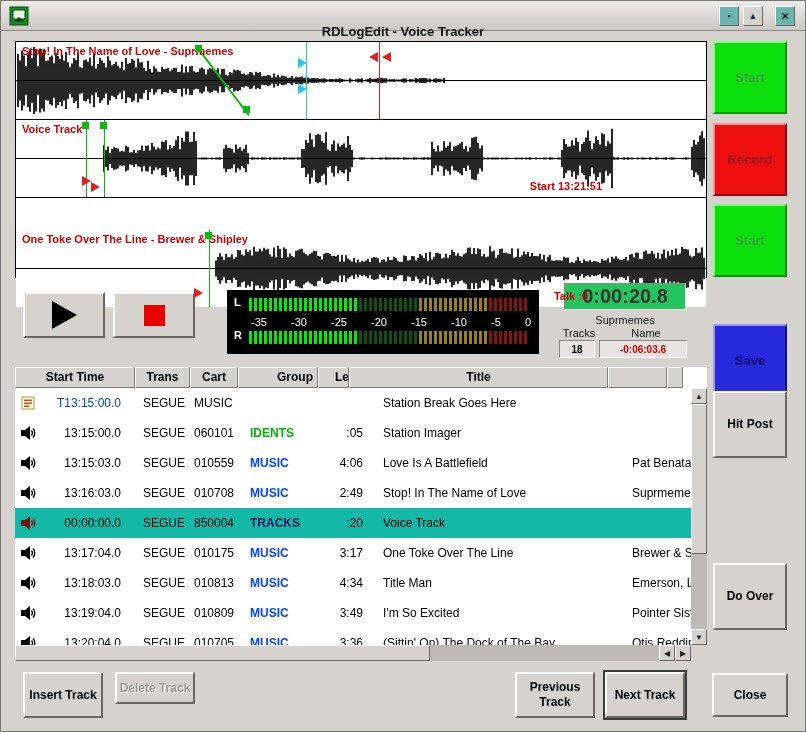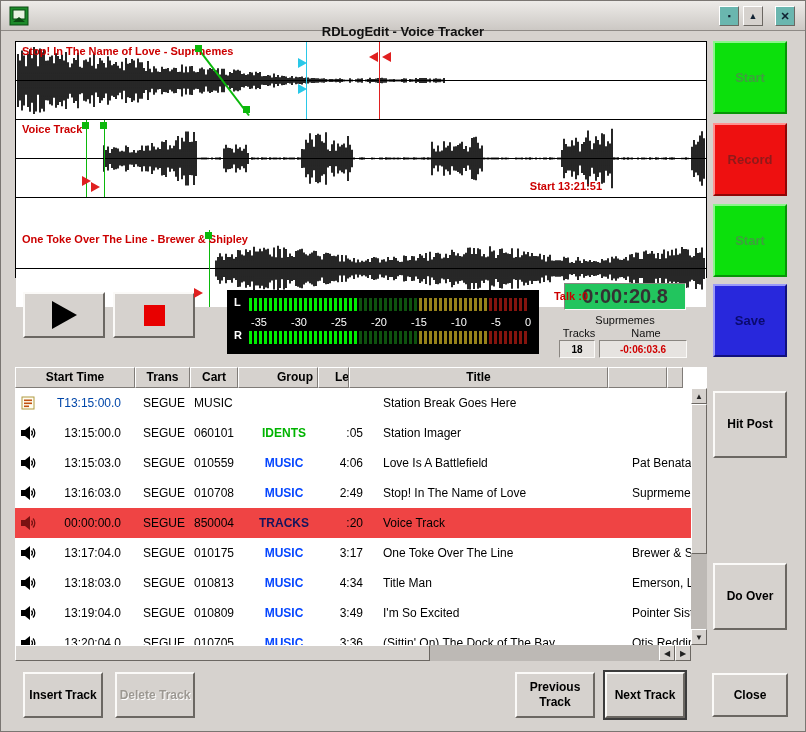--- a/index.html
+++ b/index.html
@@ -34,32 +34,32 @@
   .tri-r-cyan{border-top:5px solid transparent;border-bottom:5px solid transparent;border-left:9px solid #29c8e8;}
   .tri-l-red{border-top:5px solid transparent;border-bottom:5px solid transparent;border-right:9px solid #e02020;}
   .tri-r-red{border-top:5px solid transparent;border-bottom:5px solid transparent;border-left:9px solid #e02020;}
 
   
   .btn{position:absolute;background:#d6d2ce;border:2px solid;border-color:#fbfaf8 #6b6762 #6b6762 #fbfaf8;
     font-weight:bold;font-size:12px;color:#000;display:flex;align-items:center;justify-content:center;
     text-align:center;line-height:15px;cursor:default;}
   .btn-green{background:#0ce00c;border-color:#8af58a #079507 #079507 #8af58a;color:#3f9f3f;font-size:13px;}
   .btn-red{background:#ee1010;border-color:#ff9090 #8f0606 #8f0606 #ff9090;color:#8f1a1a;font-size:13px;}
-  .btn-blue{background:#2828dc;border-color:#9a9af8 #10107e #10107e #9a9af8;color:#0a0a6e;font-size:13px;}
+  .btn-blue{background:#2828dc;border-color:#9a9af8 #10107e #10107e #9a9af8;color:#0a0a6e;font-size:13px;margin-top:40px;}
   .btn.disabled{color:#9c9892;text-shadow:1px 1px 0 #fff;}
   .btn.focused{outline:2px solid #3c3c3c;outline-offset:0px;}
 
   #btn-start-top{left:712px;top:40px;width:74px;height:73px;}
   #btn-record{left:712px;top:122px;width:74px;height:73px;}
   #btn-start-bottom{left:712px;top:203px;width:74px;height:73px;}
   #btn-save{left:712px;top:283px;width:74px;height:73px;}
   #btn-hitpost{left:712px;top:390px;width:74px;height:67px;}
   #btn-doover{left:712px;top:562px;width:74px;height:67px;}
   #btn-insert{left:22px;top:671px;width:80px;height:46px;}
-  #btn-delete{left:114px;top:671px;width:80px;height:46px;}
+  #btn-delete{left:114px;top:671px;width:80px;height:32px;}
   #btn-prev{left:514px;top:671px;width:80px;height:46px;}
   #btn-next{left:604px;top:671px;width:80px;height:46px;}
   #btn-close{left:711px;top:672px;width:76px;height:44px;}
   #btn-play{left:22px;top:291px;width:82px;height:46px;}
   #btn-stop{left:112px;top:291px;width:82px;height:46px;}
   .play-glyph{width:0;height:0;border-top:14px solid transparent;border-bottom:14px solid transparent;border-left:25px solid #000;}
   .stop-glyph{width:21px;height:21px;background:#e80000;}
 
   
   .meter{position:absolute;left:226px;top:289px;width:312px;height:64px;background:#000;}
@@ -87,21 +87,21 @@
   .logtable{position:absolute;left:14px;top:366px;width:692px;height:294px;background:#fff;}
   .log-header{display:flex;height:21px;}
   .hcell{height:21px;background:#d6d2ce;border:1px solid;border-color:#fff #807c78 #807c78 #fff;
     font-size:12px;font-weight:bold;text-align:center;line-height:18px;overflow:hidden;white-space:nowrap;}
   .log-body{position:absolute;left:0;top:21px;width:676px;height:257px;background:#fff;overflow:hidden;}
   .lrow{display:flex;height:30px;align-items:center;font-size:12px;color:#000;white-space:nowrap;}
   .c-icon{width:26px;display:flex;justify-content:center;align-items:center;flex:none;}
   .c-start{width:94px;text-align:right;padding-right:14px;flex:none;}
   .c-trans{width:55px;padding-left:8px;flex:none;}
   .c-cart{width:48px;padding-left:4px;flex:none;}
-  .c-group{width:80px;padding-left:12px;font-weight:bold;flex:none;text-align:center;}
+  .c-group{width:80px;padding-left:12px;font-weight:bold;flex:none;}
   .c-len{width:55px;text-align:right;padding-right:10px;flex:none;}
   .c-title{width:259px;padding-left:10px;overflow:hidden;flex:none;}
   .c-artist{flex:1;overflow:hidden;}
 
   
   .vscroll{position:absolute;left:676px;top:21px;width:16px;height:257px;background:#bdb9b5;}
   .hscroll{position:absolute;left:0;top:278px;width:676px;height:16px;background:#bdb9b5;}
   .corner{position:absolute;left:676px;top:278px;width:16px;height:16px;background:#d6d2ce;}
   .sbtn{position:absolute;width:16px;height:16px;background:#d6d2ce;
     border:1px solid;border-color:#fff #6b6762 #6b6762 #fff;
@@ -404,21 +404,21 @@
             </svg>
           </div>
           <div class="c-start">13:16:03.0</div>
           <div class="c-trans">SEGUE</div>
           <div class="c-cart">010708</div>
           <div class="c-group" style="color: rgb(5, 70, 255);">MUSIC</div>
           <div class="c-len">2:49</div>
           <div class="c-title">Stop! In The Name of Love</div>
           <div class="c-artist">Suprmemes</div>
         </div>
-        <div class="lrow" style="background: #ef4444;">
+        <div class="lrow" style="background: #14b8a6;">
           <div class="c-icon">
             <svg width="16" height="16" viewBox="0 0 16 16">
               <polygon points="1,5 5,5 10,1 10,15 5,11 1,11" fill="#7a1212"></polygon>
               <path d="M11.5 5.5 A4 4 0 0 1 11.5 10.5" stroke="#7a1212" stroke-width="1.3" fill="none"></path>
               <path d="M13 3.5 A6.5 6.5 0 0 1 13 12.5" stroke="#7a1212" stroke-width="1.3" fill="none"></path>
             </svg>
           </div>
           <div class="c-start">00:00:00.0</div>
           <div class="c-trans">SEGUE</div>
           <div class="c-cart">850004</div>

